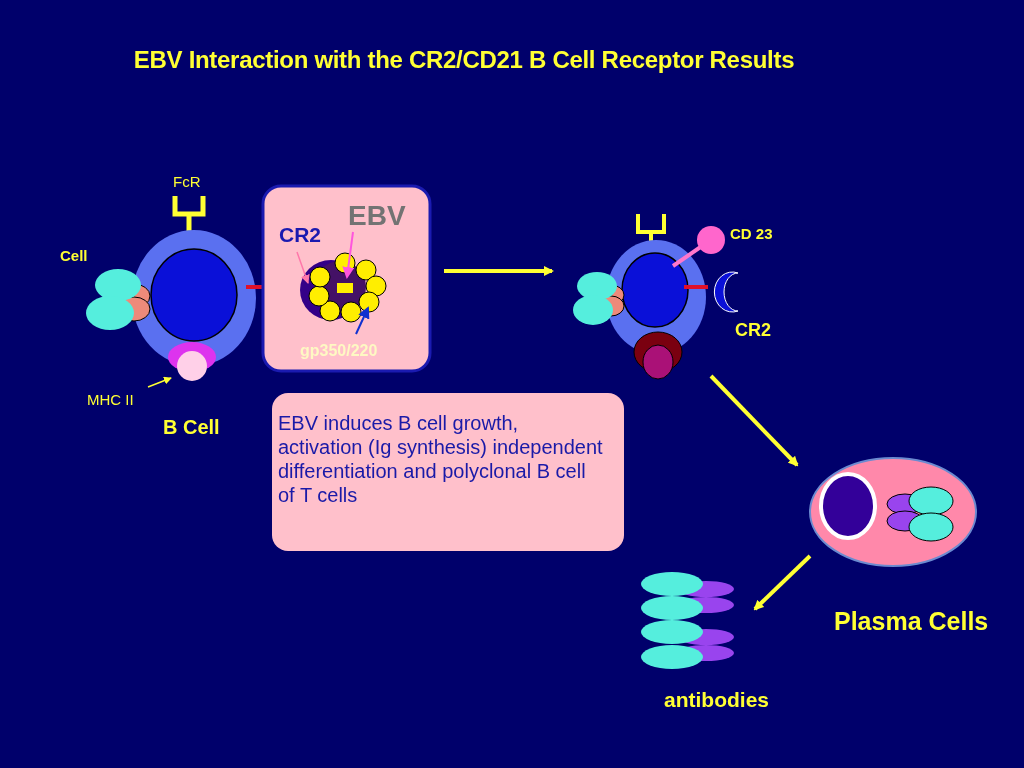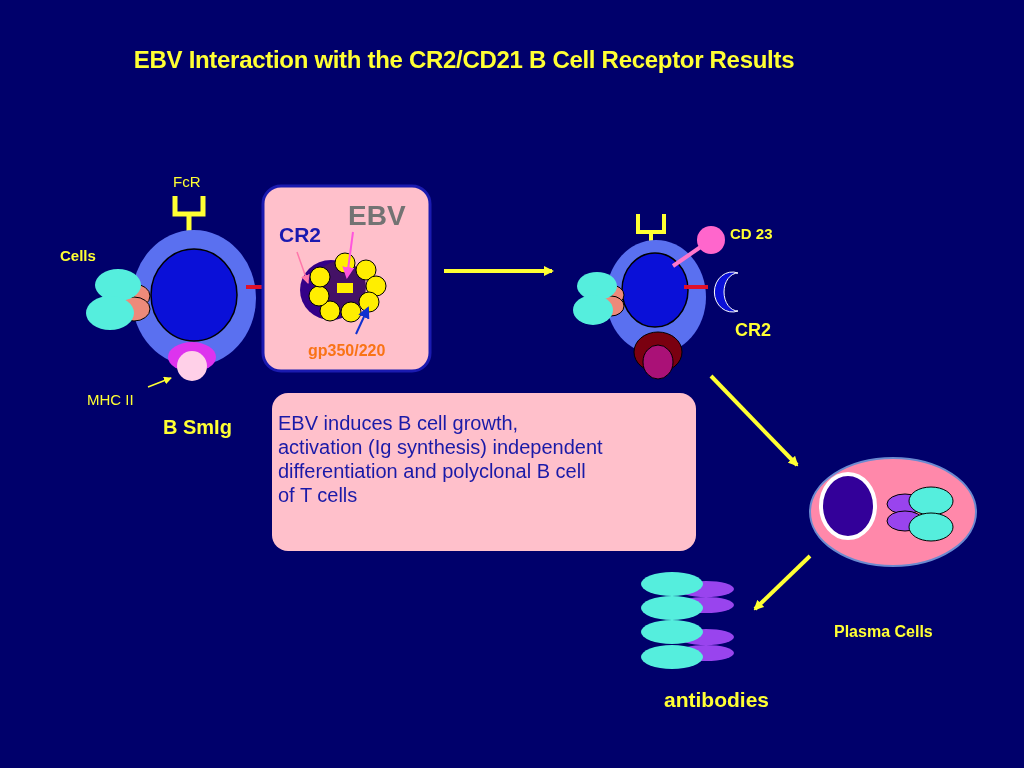--- a/index.html
+++ b/index.html
@@ -2,21 +2,21 @@
 <html><head>
 <meta charset="utf-8">
 <style>
   html, body { margin: 0; padding: 0; }
   body { width: 1024px; height: 768px; background: #00006b; position: relative; overflow: hidden; font-family: "Liberation Sans", sans-serif; }
   .title { position: absolute; left: 0; width: 928px; text-align: center; color: #ffff33; font-weight: bold; font-size: 24px; line-height: 32px; top: 44px; letter-spacing: -0.3px; }
   svg.diagram { position: absolute; left: 0; top: 0; }
   .lbl { position: absolute; white-space: nowrap; text-align: right; }
   .y { color: #ffff33; }
   .b { font-weight: bold; }
-  .note { position: absolute; left: 272px; top: 393px; width: 424px; height: 158px; background: #ffc0cb; border-radius: 16px; color: #1a1aa8; font-size: 20px; line-height: 24px; padding: 18px 0 0 6px; box-sizing: border-box; }
+  .note { position: absolute; left: 272px; top: 393px; width: 352px; height: 158px; background: #ffc0cb; border-radius: 16px; color: #1a1aa8; font-size: 20px; line-height: 24px; padding: 18px 0 0 6px; box-sizing: border-box; }
   .note p { margin: 0; }
 </style>
 </head>
 <body>
 
 <div class="title">
   <div>EBV Interaction with the CR2/CD21 B Cell Receptor Results</div>
 </div>
 
 <svg class="diagram" width="1024" height="768" viewBox="0 0 1024 768">
@@ -117,32 +117,32 @@
     <ellipse cx="706" cy="637" rx="28" ry="8" fill="#9944ee"></ellipse>
     <ellipse cx="706" cy="653" rx="28" ry="8" fill="#9944ee"></ellipse>
     <ellipse cx="672" cy="584" rx="31" ry="12" fill="#55eedd"></ellipse>
     <ellipse cx="672" cy="608" rx="31" ry="12" fill="#55eedd"></ellipse>
     <ellipse cx="672" cy="632" rx="31" ry="12" fill="#55eedd"></ellipse>
     <ellipse cx="672" cy="657" rx="31" ry="12" fill="#55eedd"></ellipse>
   </g>
 </svg>
 
 <div class="lbl y" style="left:173px;top:173px;font-size:15px;">FcR</div>
-<div class="lbl y b" style="left:60px;top:247px;font-size:15px;">Cells</div>
+<div class="lbl y b" style="left:60px;top:247px;font-size:15px;">Cell</div>
 <div class="lbl y" style="left:87px;top:391px;font-size:15px;">MHC II</div>
-<div class="lbl y b" style="left:163px;top:416px;font-size:20px;">B SmIg</div>
+<div class="lbl y b" style="left:163px;top:416px;font-size:20px;">B Cell</div>
 
 <div class="lbl b" style="left:279px;top:223px;font-size:21px;color:#1a1ab0;">CR2</div>
 <div class="lbl b" style="left:348px;top:200px;font-size:28px;color:#737373;">EBV</div>
-<div class="lbl b" style="left:308px;top:342px;font-size:16px;color:#f97316;">gp350/220</div>
+<div class="lbl b" style="left:300px;top:342px;font-size:16px;color:#fef9c3;">gp350/220</div>
 
 <div class="lbl y b" style="left:730px;top:225px;font-size:15px;">CD 23</div>
 <div class="lbl y b" style="left:735px;top:320px;font-size:18px;">CR2</div>
 
 <div class="note">
   <p>EBV induces B cell growth,</p>
   <p>activation (Ig synthesis) independent</p>
   <p>differentiation  and polyclonal B cell</p>
   <p>of T cells</p>
 </div>
 
-<div class="lbl y b" style="left:834px;top:607px;font-size:16px;margin-top:16px;">Plasma Cells</div>
+<div class="lbl y b" style="left:834px;top:607px;font-size:25px;">Plasma Cells</div>
 <div class="lbl y b" style="left:628px;top:688px;font-size:21px;margin-left:36px;">antibodies</div>
 
 </body></html>

